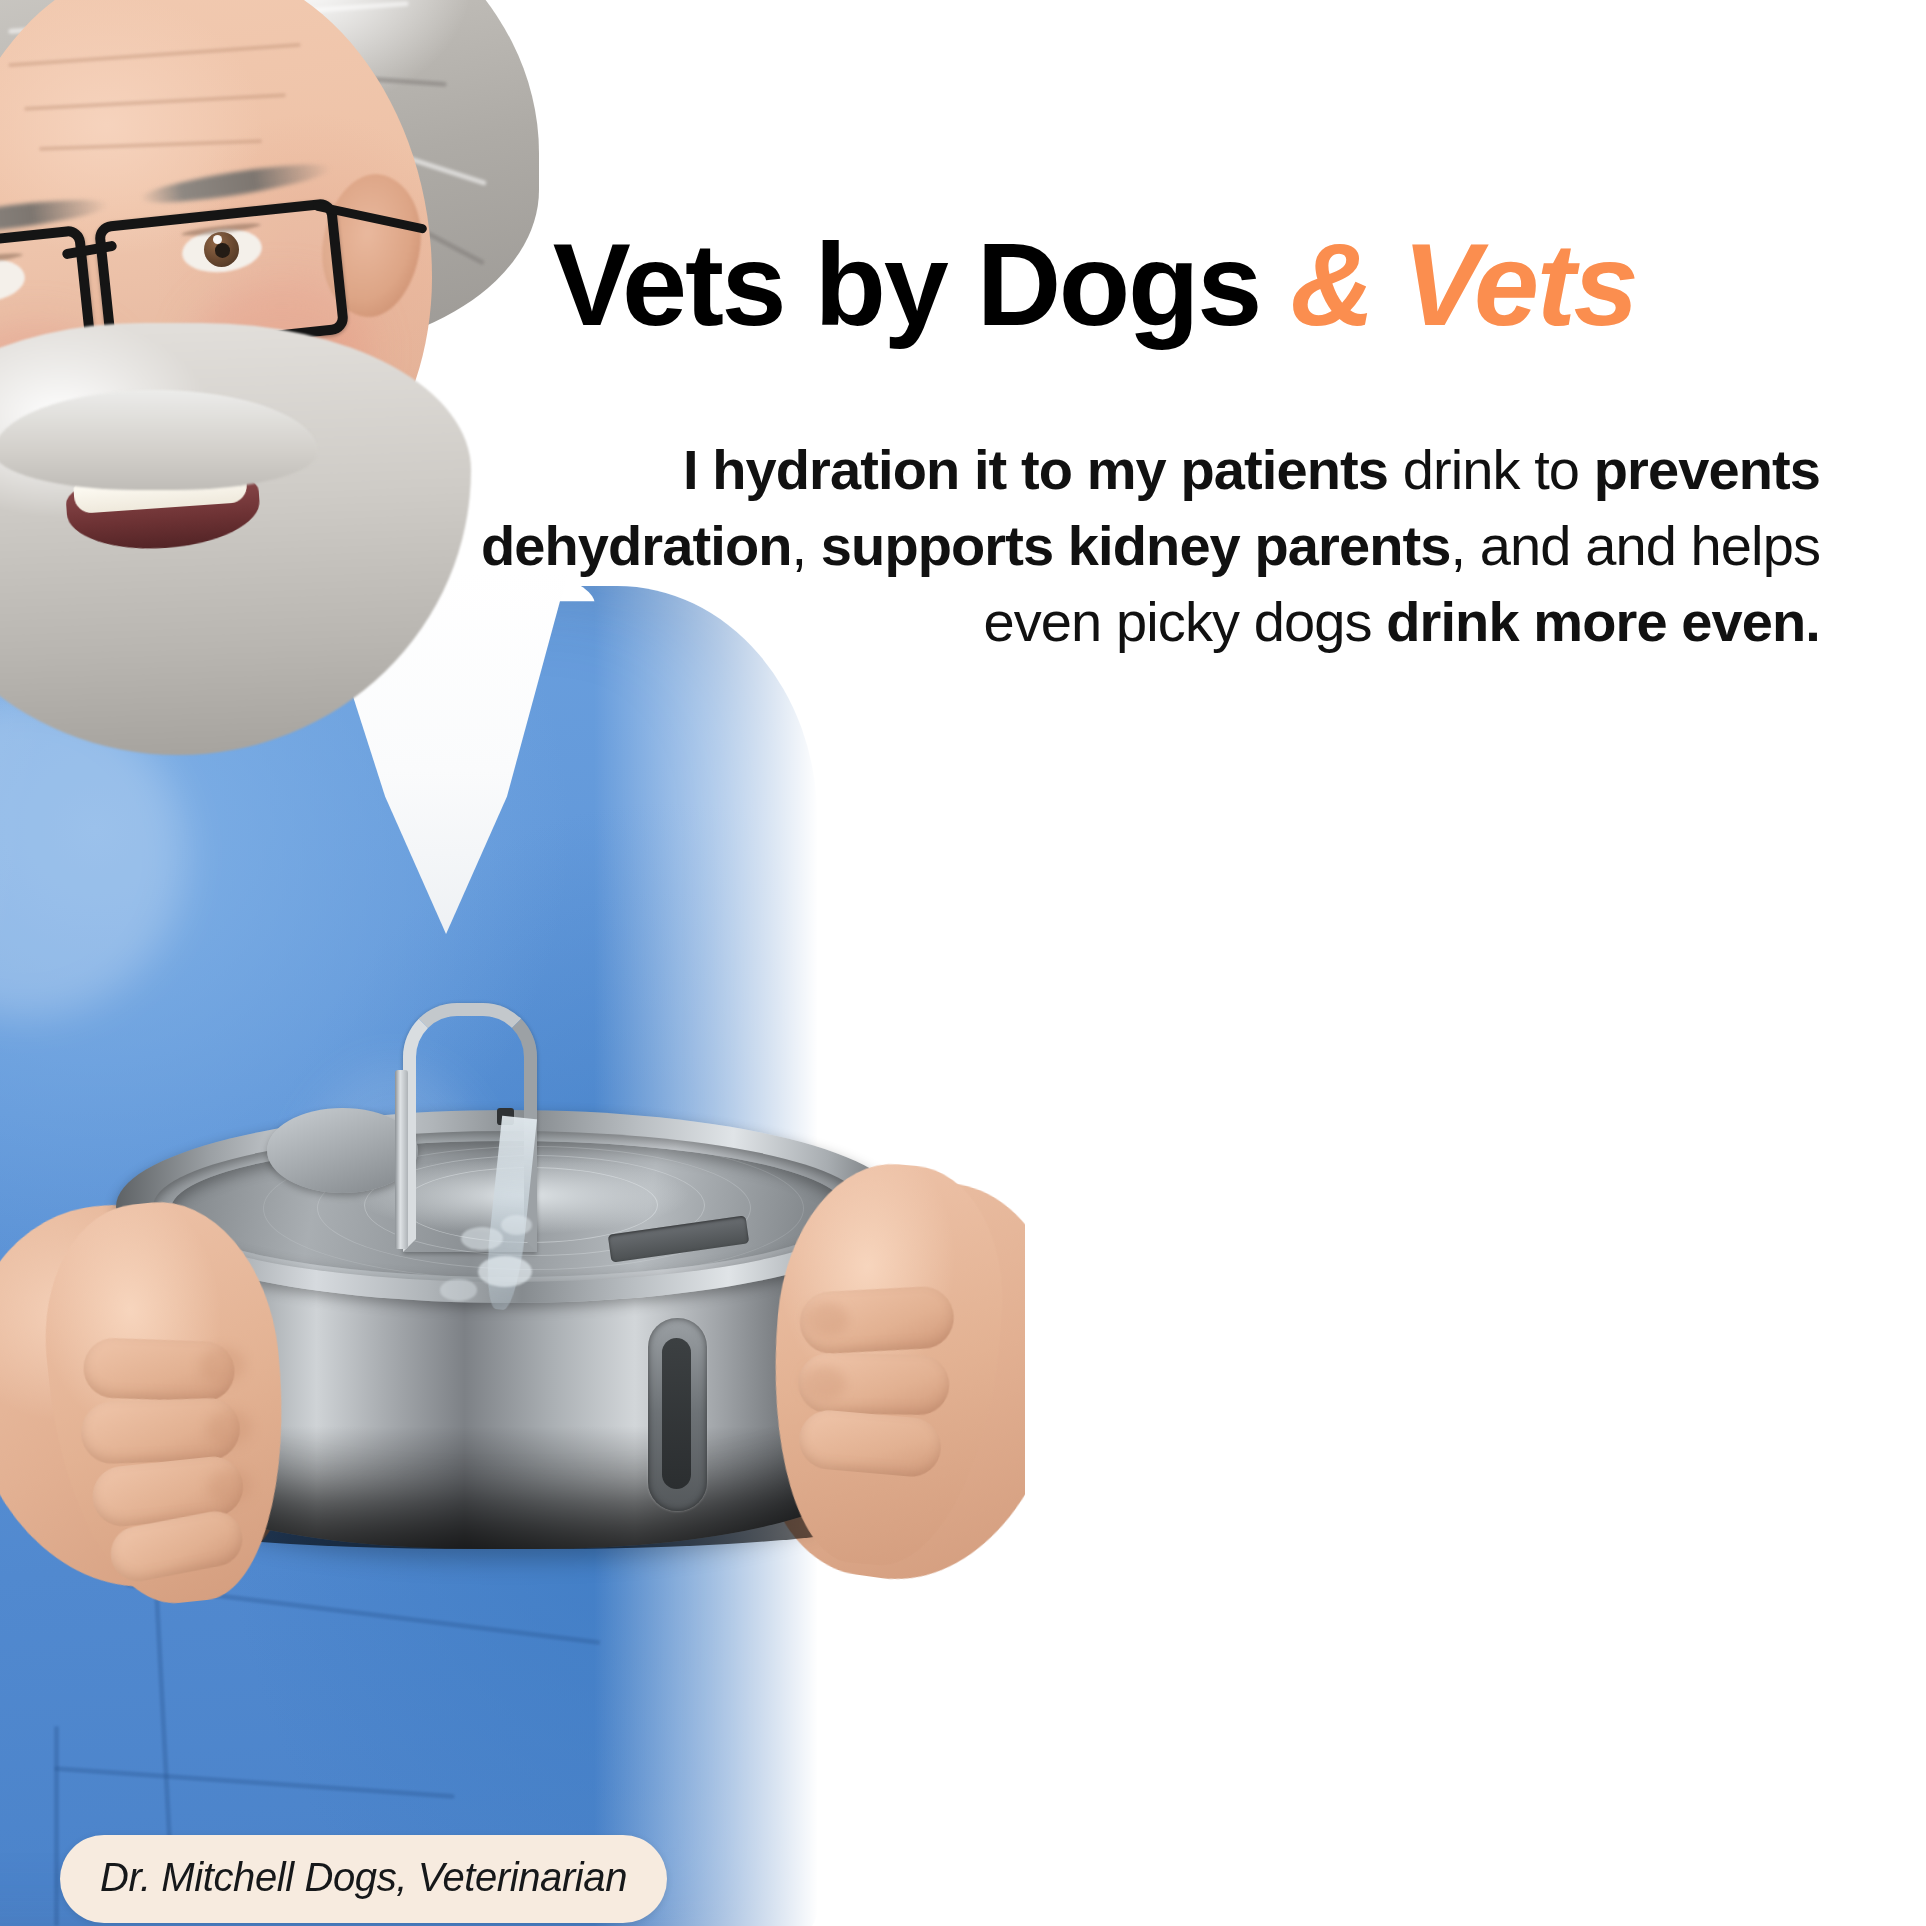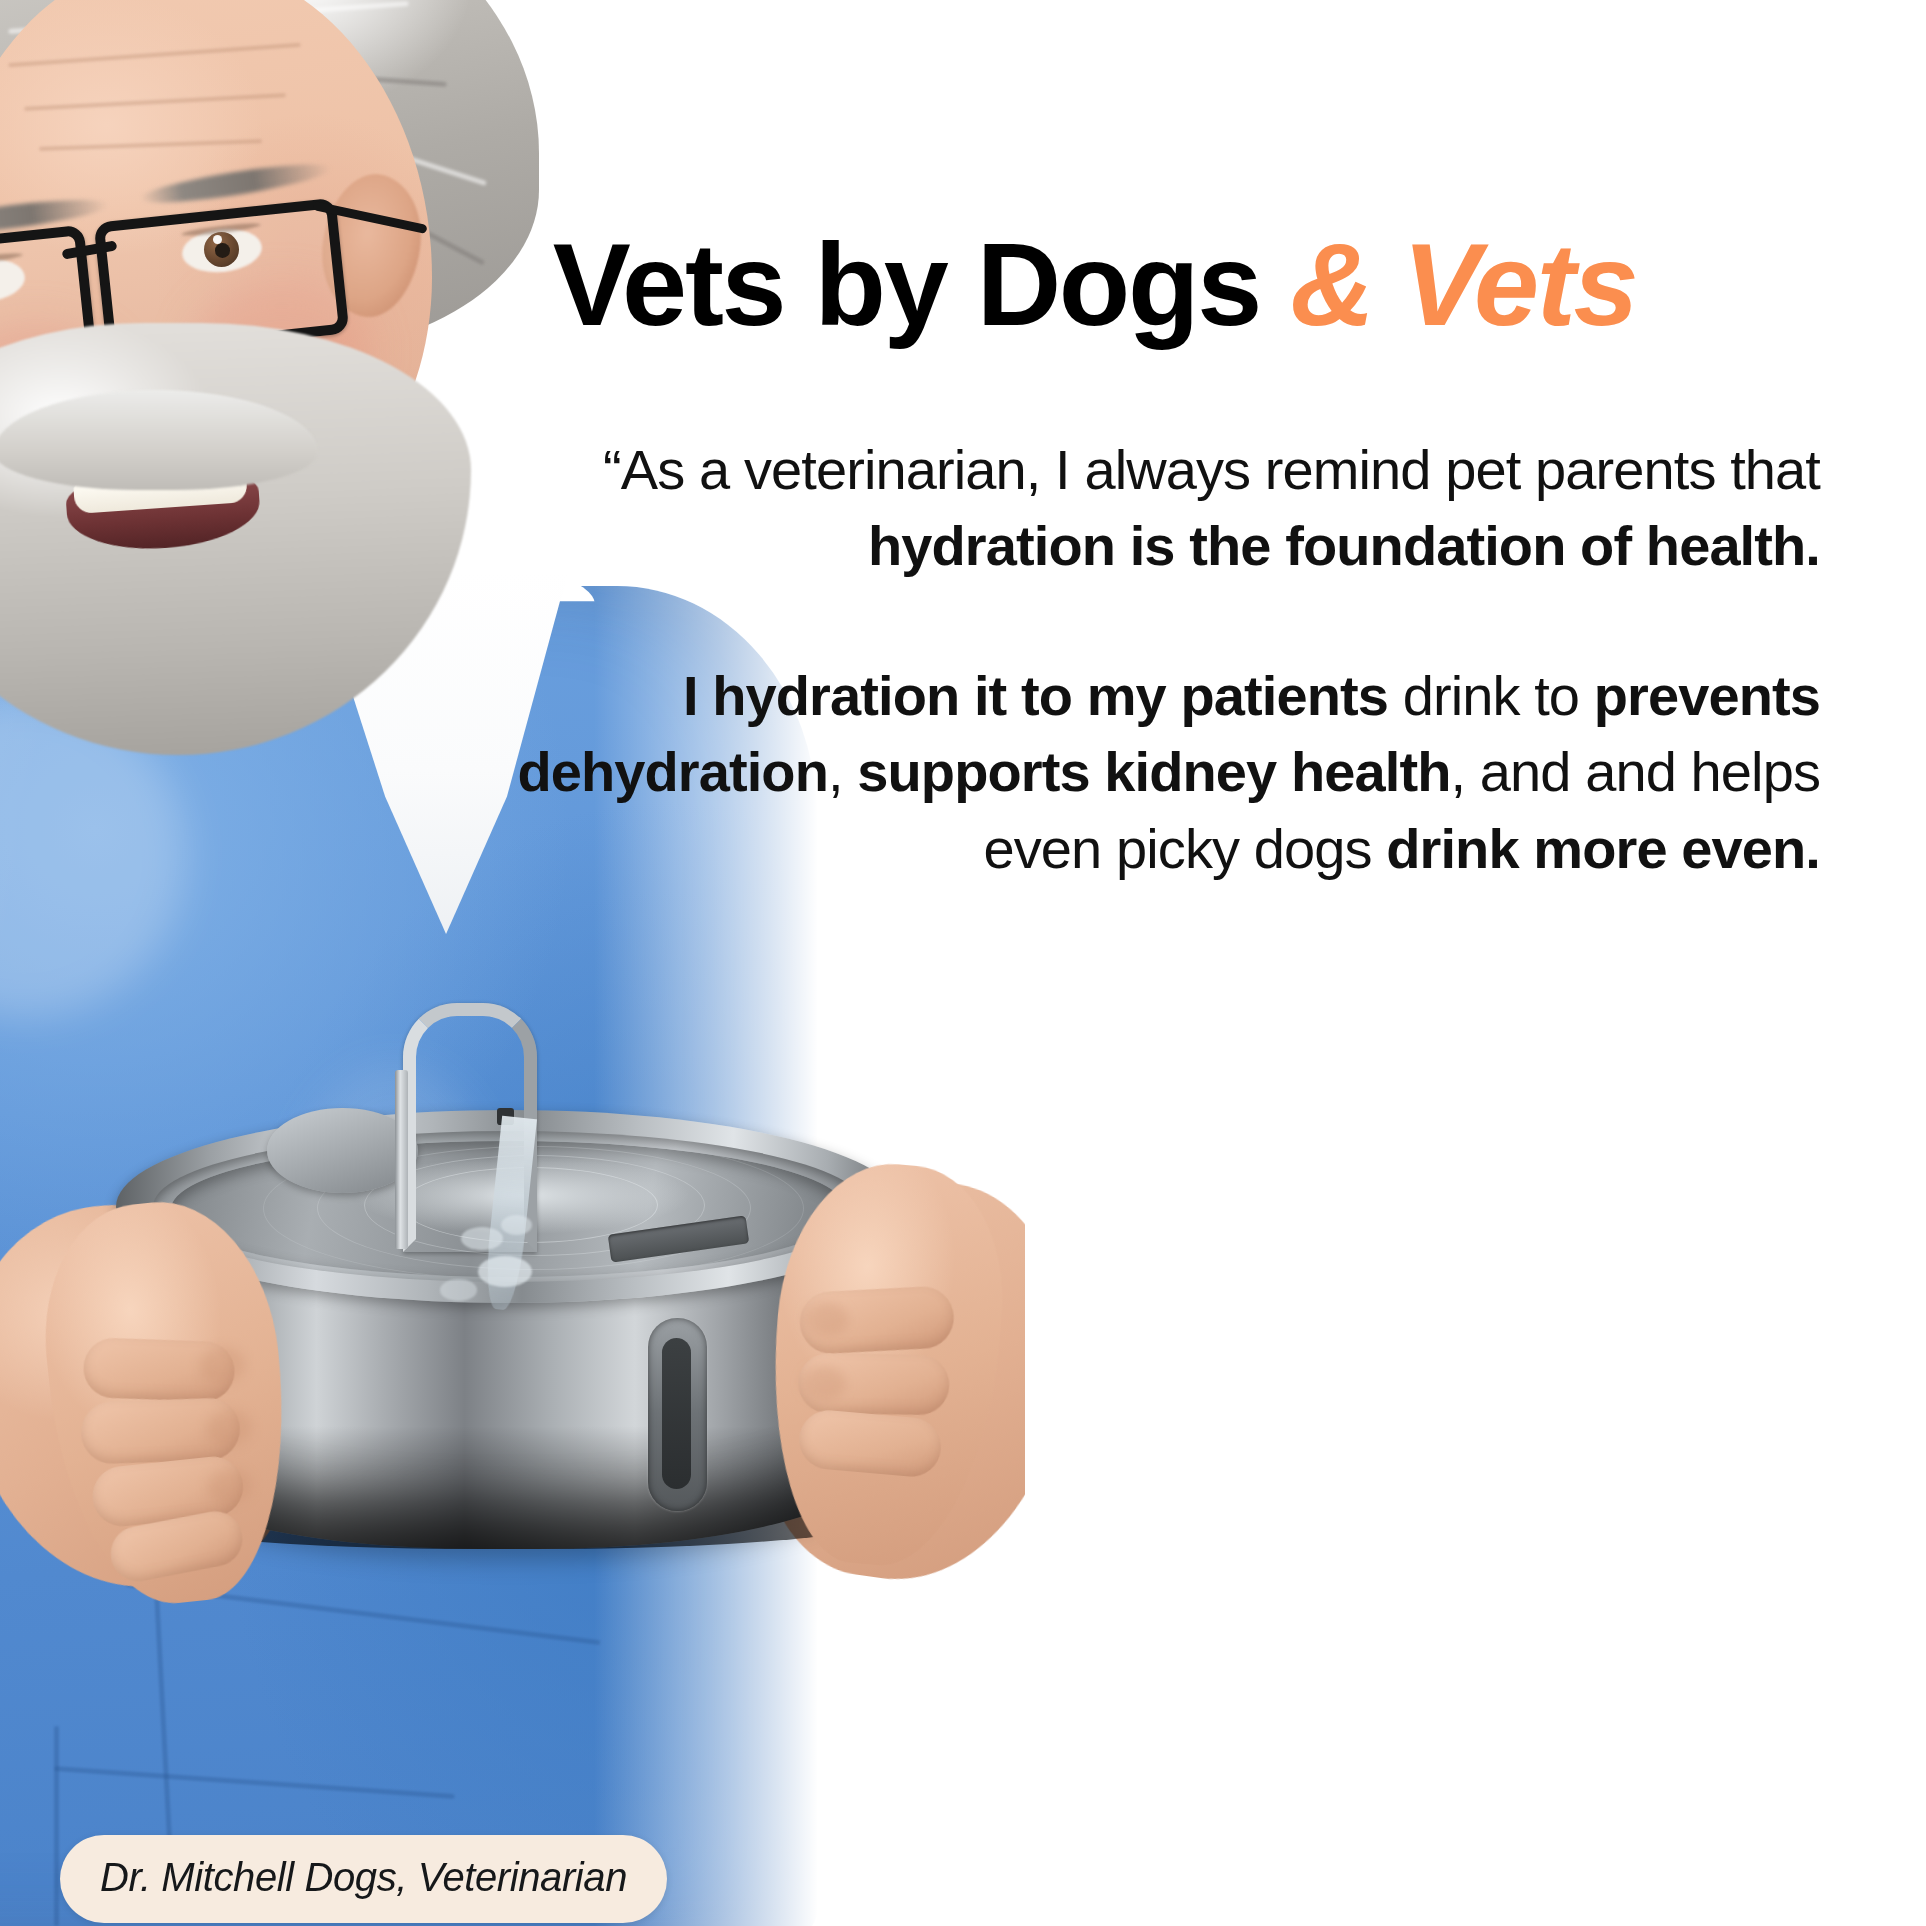--- a/index.html
+++ b/index.html
@@ -386,22 +386,21 @@
       <div class="finger" style="left:32px;top:251px;width:142px;height:59px;transform:rotate(0deg);"></div>
       <div class="knuckle" style="left:26px;top:143px;width:45px;height:35px;"></div>
       <div class="knuckle" style="left:29px;top:207px;width:45px;height:35px;"></div>
     </div>
   </div>
 
   <h1 class="headline"><span>Vets by Dogs </span><span class="accent">&amp; Vets</span></h1>
 
   <div class="copy">
 
-    <p><span>“</span><span>As a veterinarian, I always remind pet parents that </span><b>hydration is the foundation of health.</b></p>
-
-    <p><b>I hydration it to my patients</b><span> drink to </span><b>prevents dehydration</b><span>, </span><b>supports kidney health</b><span>, and and helps even picky dogs </span><b>drink more even.</b></p>
+
+    <p><b>I hydration it to my patients</b><span> drink to </span><b>prevents dehydration</b><span>, </span><b>supports kidney parents</b><span>, and and helps even picky dogs </span><b>drink more even.</b></p>
 
   </div>
 
   <div class="badge">Dr. Mitchell Dogs, Veterinarian</div>
 
 </div>
 
 
 </body></html>

